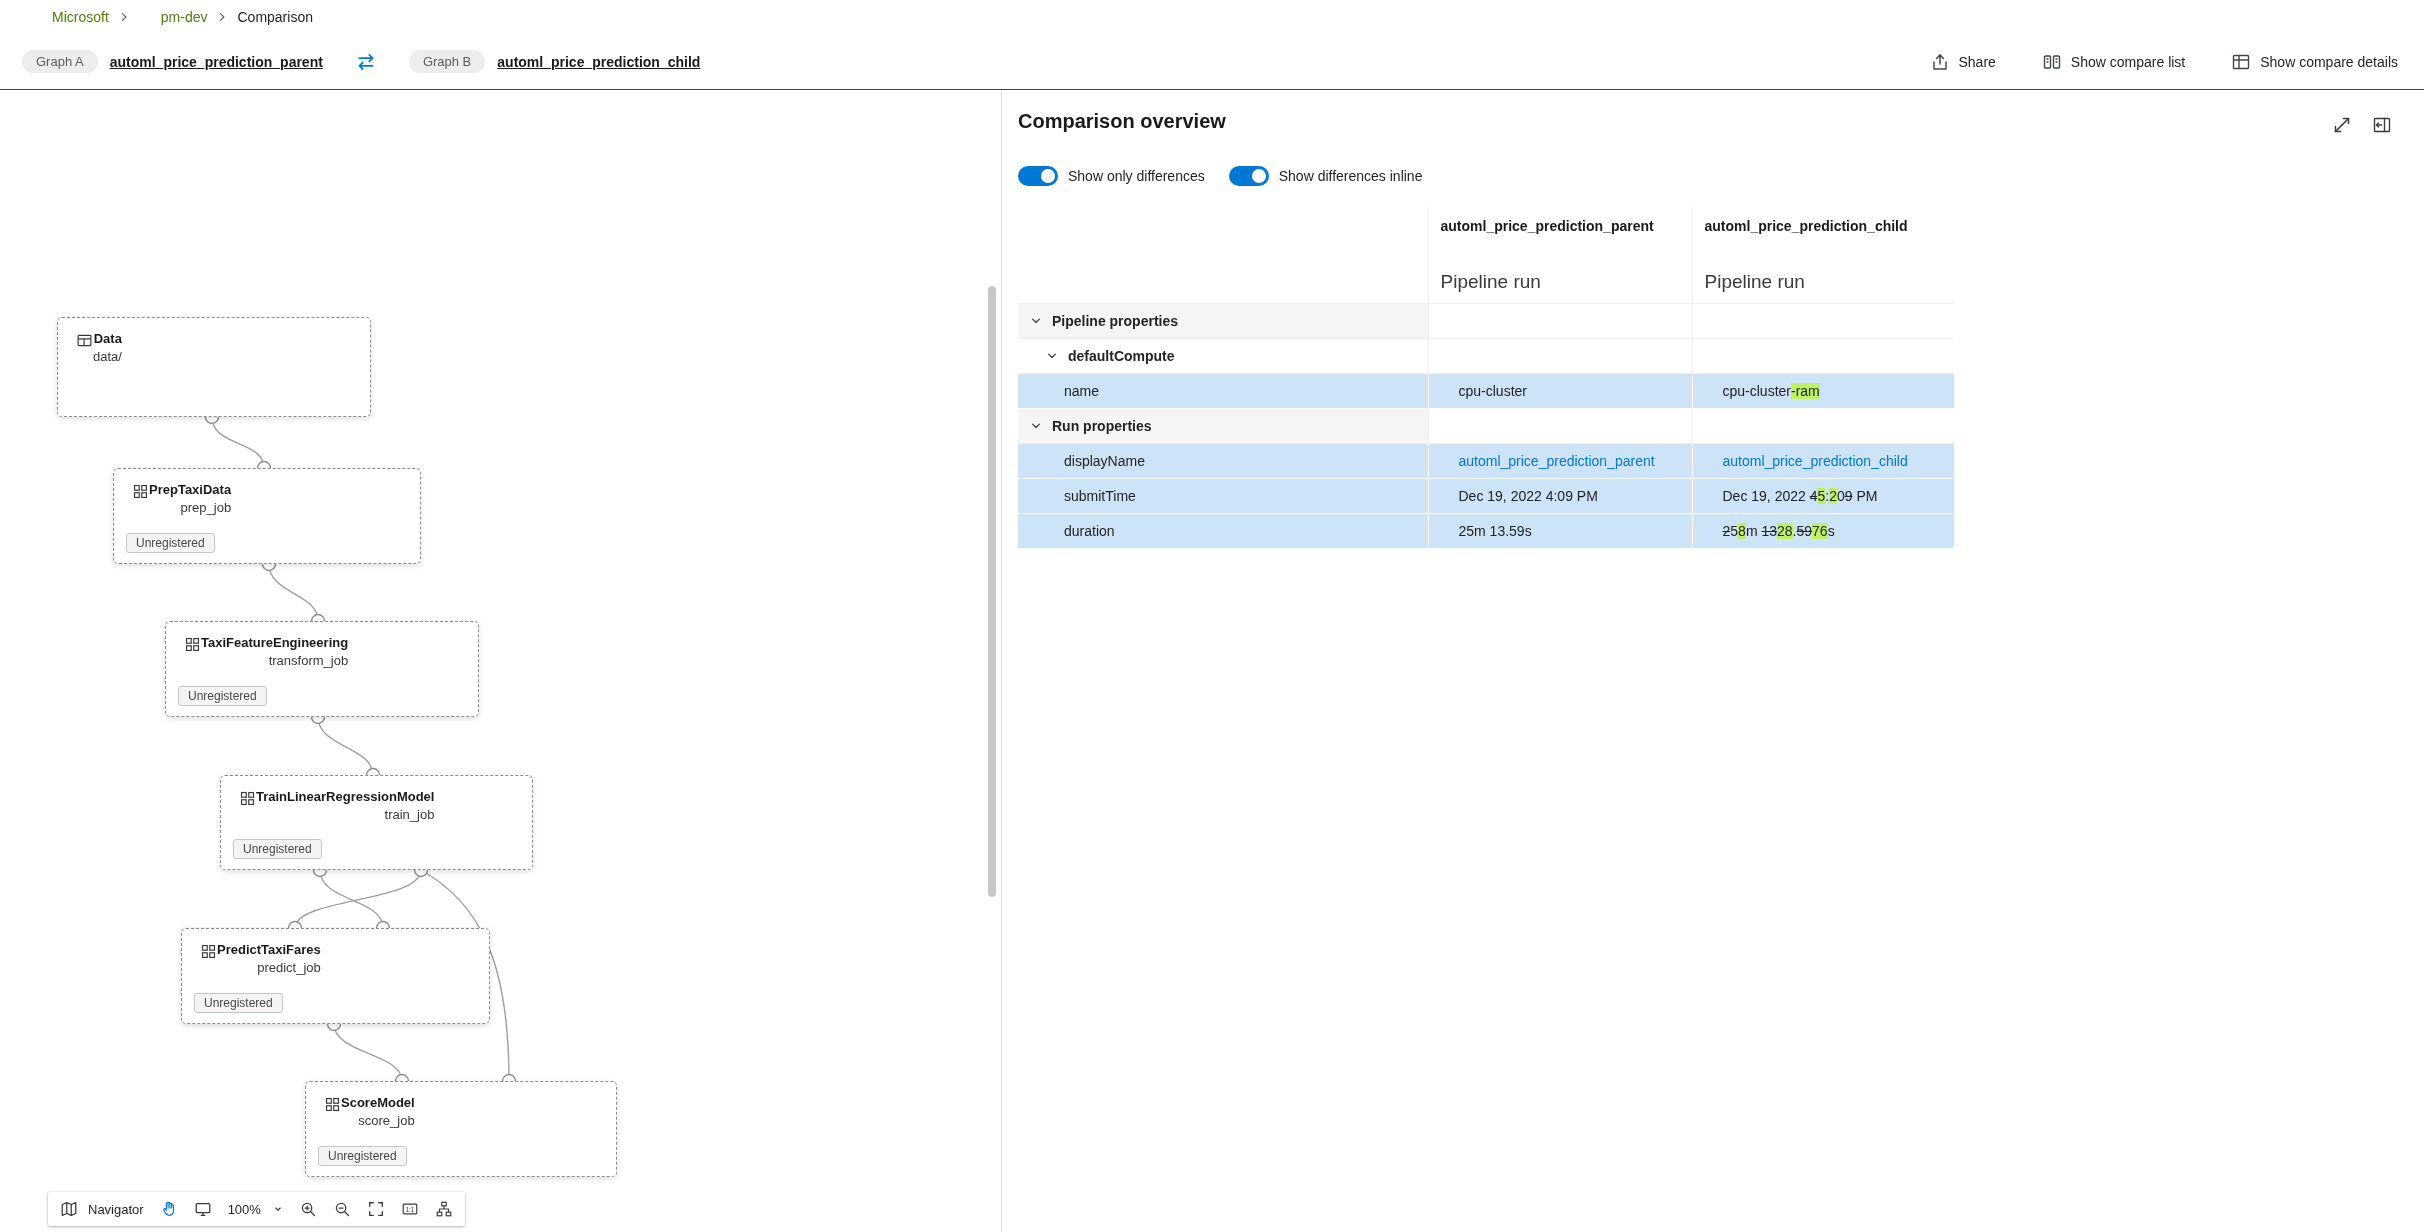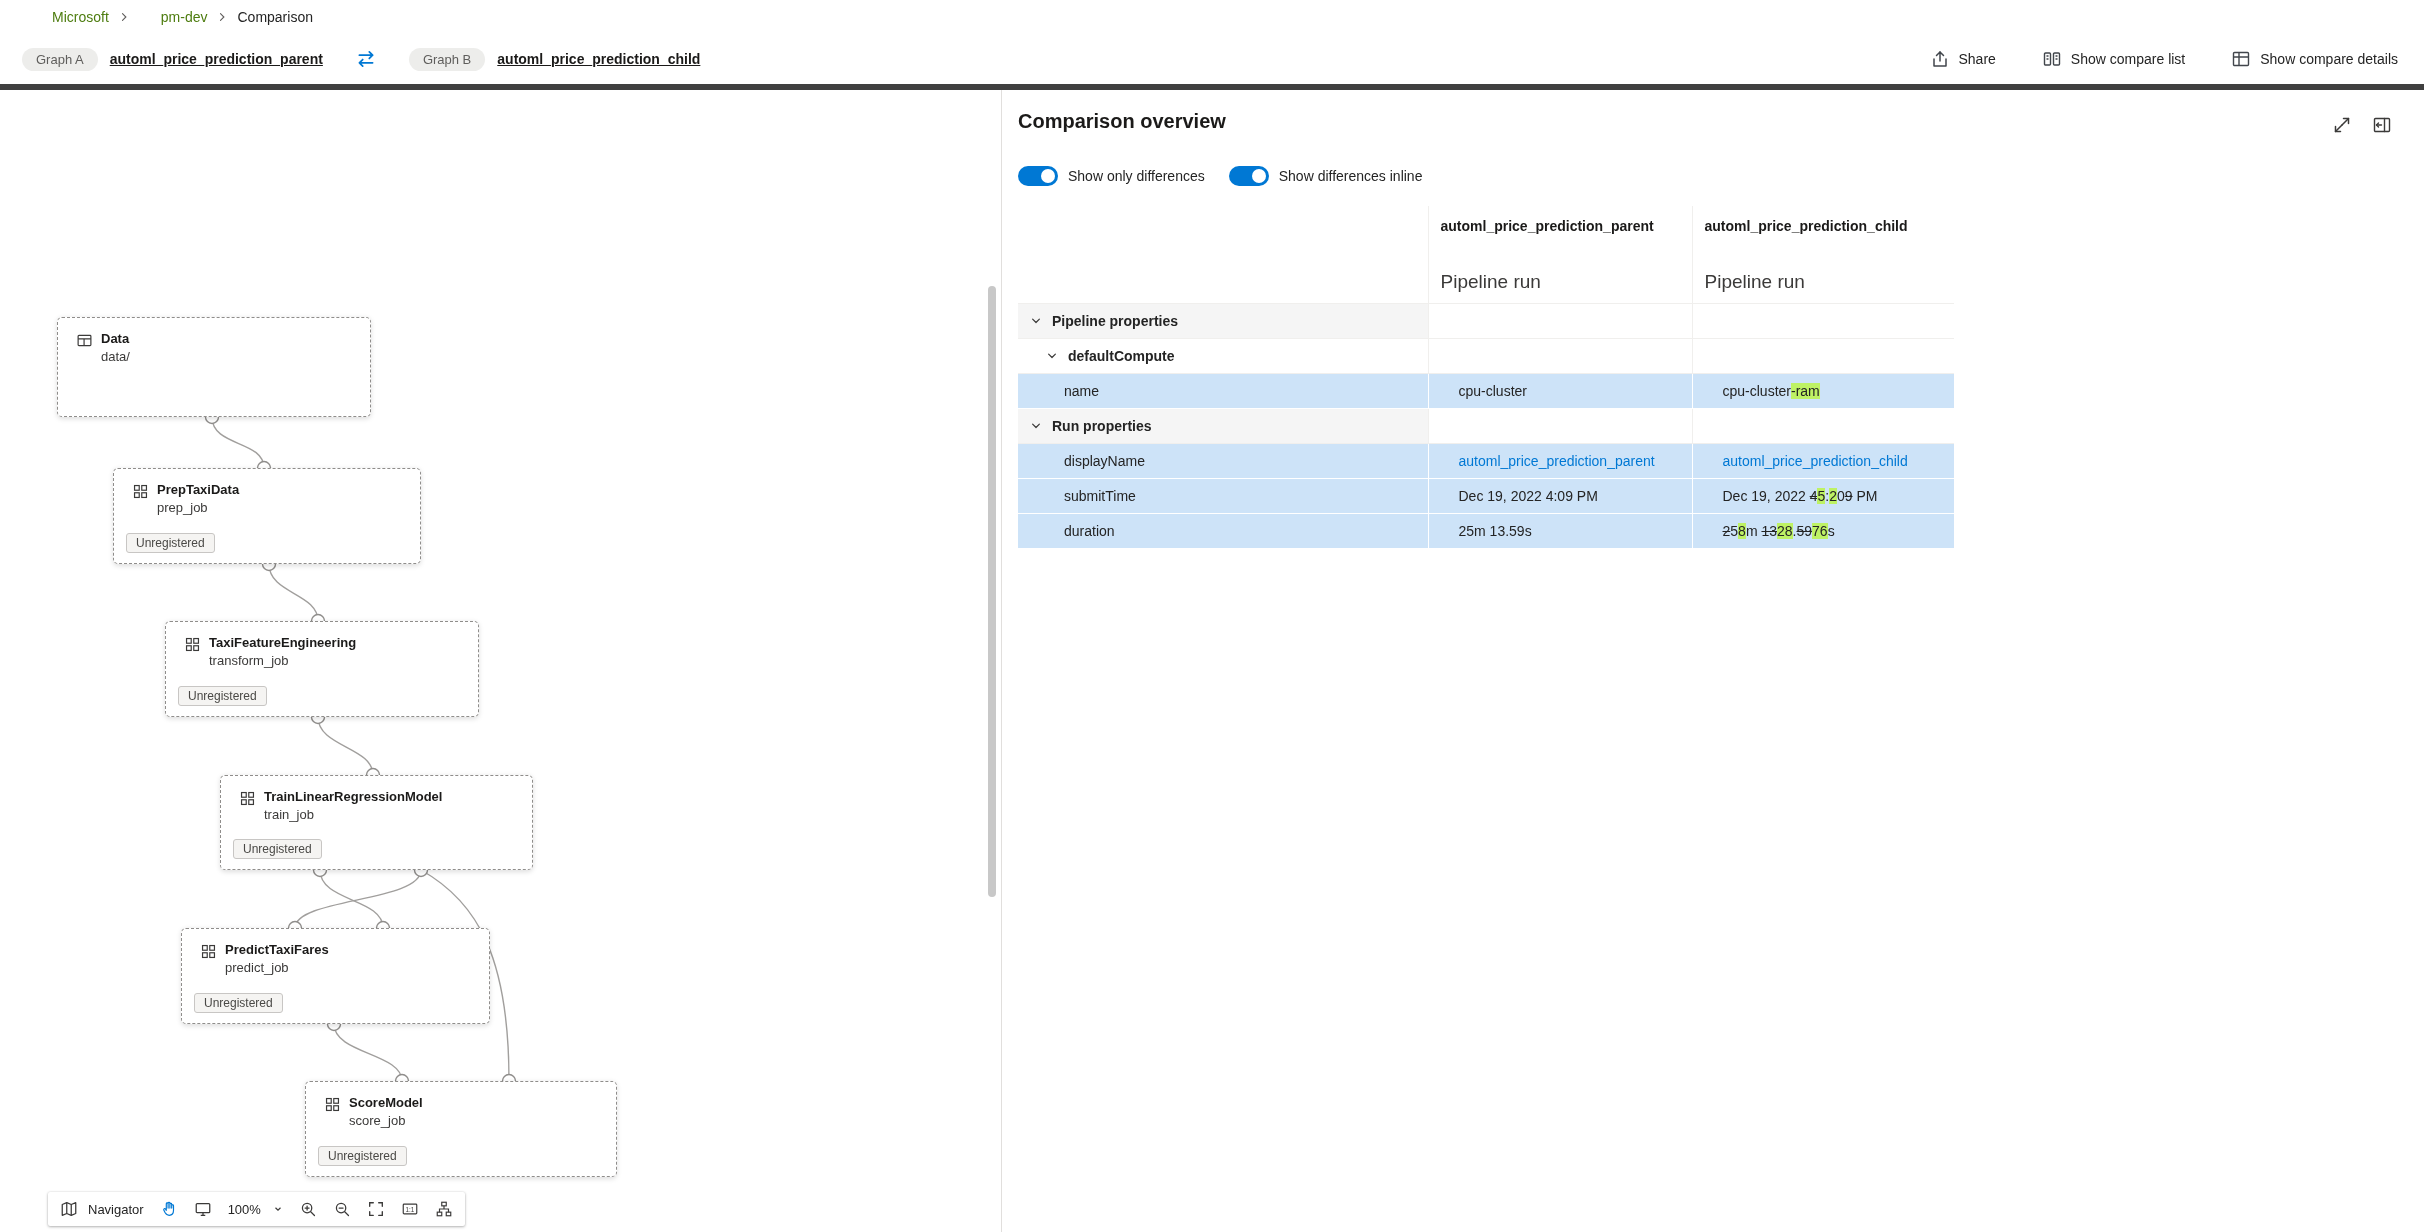--- a/index.html
+++ b/index.html
@@ -12,40 +12,40 @@
   svg { display: block; }
 
   
   .breadcrumb { height: 34px; display: flex; align-items: center; padding-left: 30px; gap: 9px; font-size: 14px; }
   .crumb-link { color: #4d7c0f; text-decoration: none; cursor: pointer; margin-left: 22px; }
   .crumb-current { color: #242424; }
   .crumb-sep { color: #605e5c; width: 12px; height: 12px; display: flex; }
   .crumb-sep svg { width: 12px; height: 12px; }
 
   
-  .graphbar { height: 56px; display: flex; align-items: center; padding: 0 26px 0 22px; border-bottom: 6px solid #404040; }
+  .graphbar { height: 56px; display: flex; align-items: center; padding: 0 26px 0 22px; border-bottom: 1px solid #404040; }
   .pill { background: #ededeb; color: #5f5e5c; border-radius: 12px; padding: 4px 14px; font-size: 13px; white-space: nowrap; }
   .graph-link { margin-left: 12px; font-weight: 600; font-size: 14px; color: #1b1a19; text-decoration: underline; cursor: pointer; }
   .swap-btn { background: none; border: none; color: #0078d4; margin: 0 32px; cursor: pointer; padding: 0; }
   .swap-btn svg { width: 22px; height: 22px; }
   .bar-actions { margin-left: auto; display: flex; align-items: center; gap: 46px; }
   .bar-action { display: flex; align-items: center; gap: 9px; background: none; border: none; font-size: 14px; color: #242424; font-family: inherit; cursor: pointer; }
   .bar-action svg { width: 20px; height: 20px; color: #41464c; }
 
   
   .main { display: flex; height: 1142px; }
 
   
   .canvas { width: 1002px; position: relative; border-right: 1px solid #e1dfdd; background: #fff; overflow: hidden; flex: 0 0 auto; }
   .edges { position: absolute; inset: 0; width: 100%; height: 100%; pointer-events: none; }
   .edge { fill: none; stroke: #a19f9d; stroke-width: 1.4; }
   .port { fill: #ffffff; stroke: #8f8d8b; stroke-width: 1.4; }
   .node { position: absolute; background: #fff; border: 1px dashed #8f8d8b; border-radius: 5px;
           box-shadow: 0 1.6px 5px rgba(0,0,0,.13); cursor: pointer; }
-  .node-head { display: flex; align-items: flex-start; gap: 8px; padding: 13px 0 0 18px; }
+  .node-head { display: flex; align-items: flex-start; gap: 0; padding: 13px 0 0 18px; text-align: right; }
   .node-icon { flex: 0 0 auto; width: 17px; height: 17px; color: #3b3a39; margin-top: 1px; }
   .node-icon svg { width: 17px; height: 17px; }
   .node-title { font-size: 13px; font-weight: 700; color: #1b1a19; line-height: 1.25; }
   .node-sub { font-size: 13px; color: #3b3a39; line-height: 1.3; margin-top: 2px; }
   .node-badge { position: absolute; left: 12px; bottom: 10px; font-size: 12px; color: #4a4946;
                 background: #f5f4f2; border: 1px solid #c8c6c4; border-radius: 3px; padding: 2px 9px; }
   .scroll-thumb { position: absolute; right: 5px; top: 196px; width: 8px; height: 611px; background: #c8c8c8; border-radius: 4px; cursor: pointer; }
 
   
   .canvas-toolbar { position: absolute; left: 48px; top: 1102px; height: 34px; background: #fff; border-radius: 2px;

